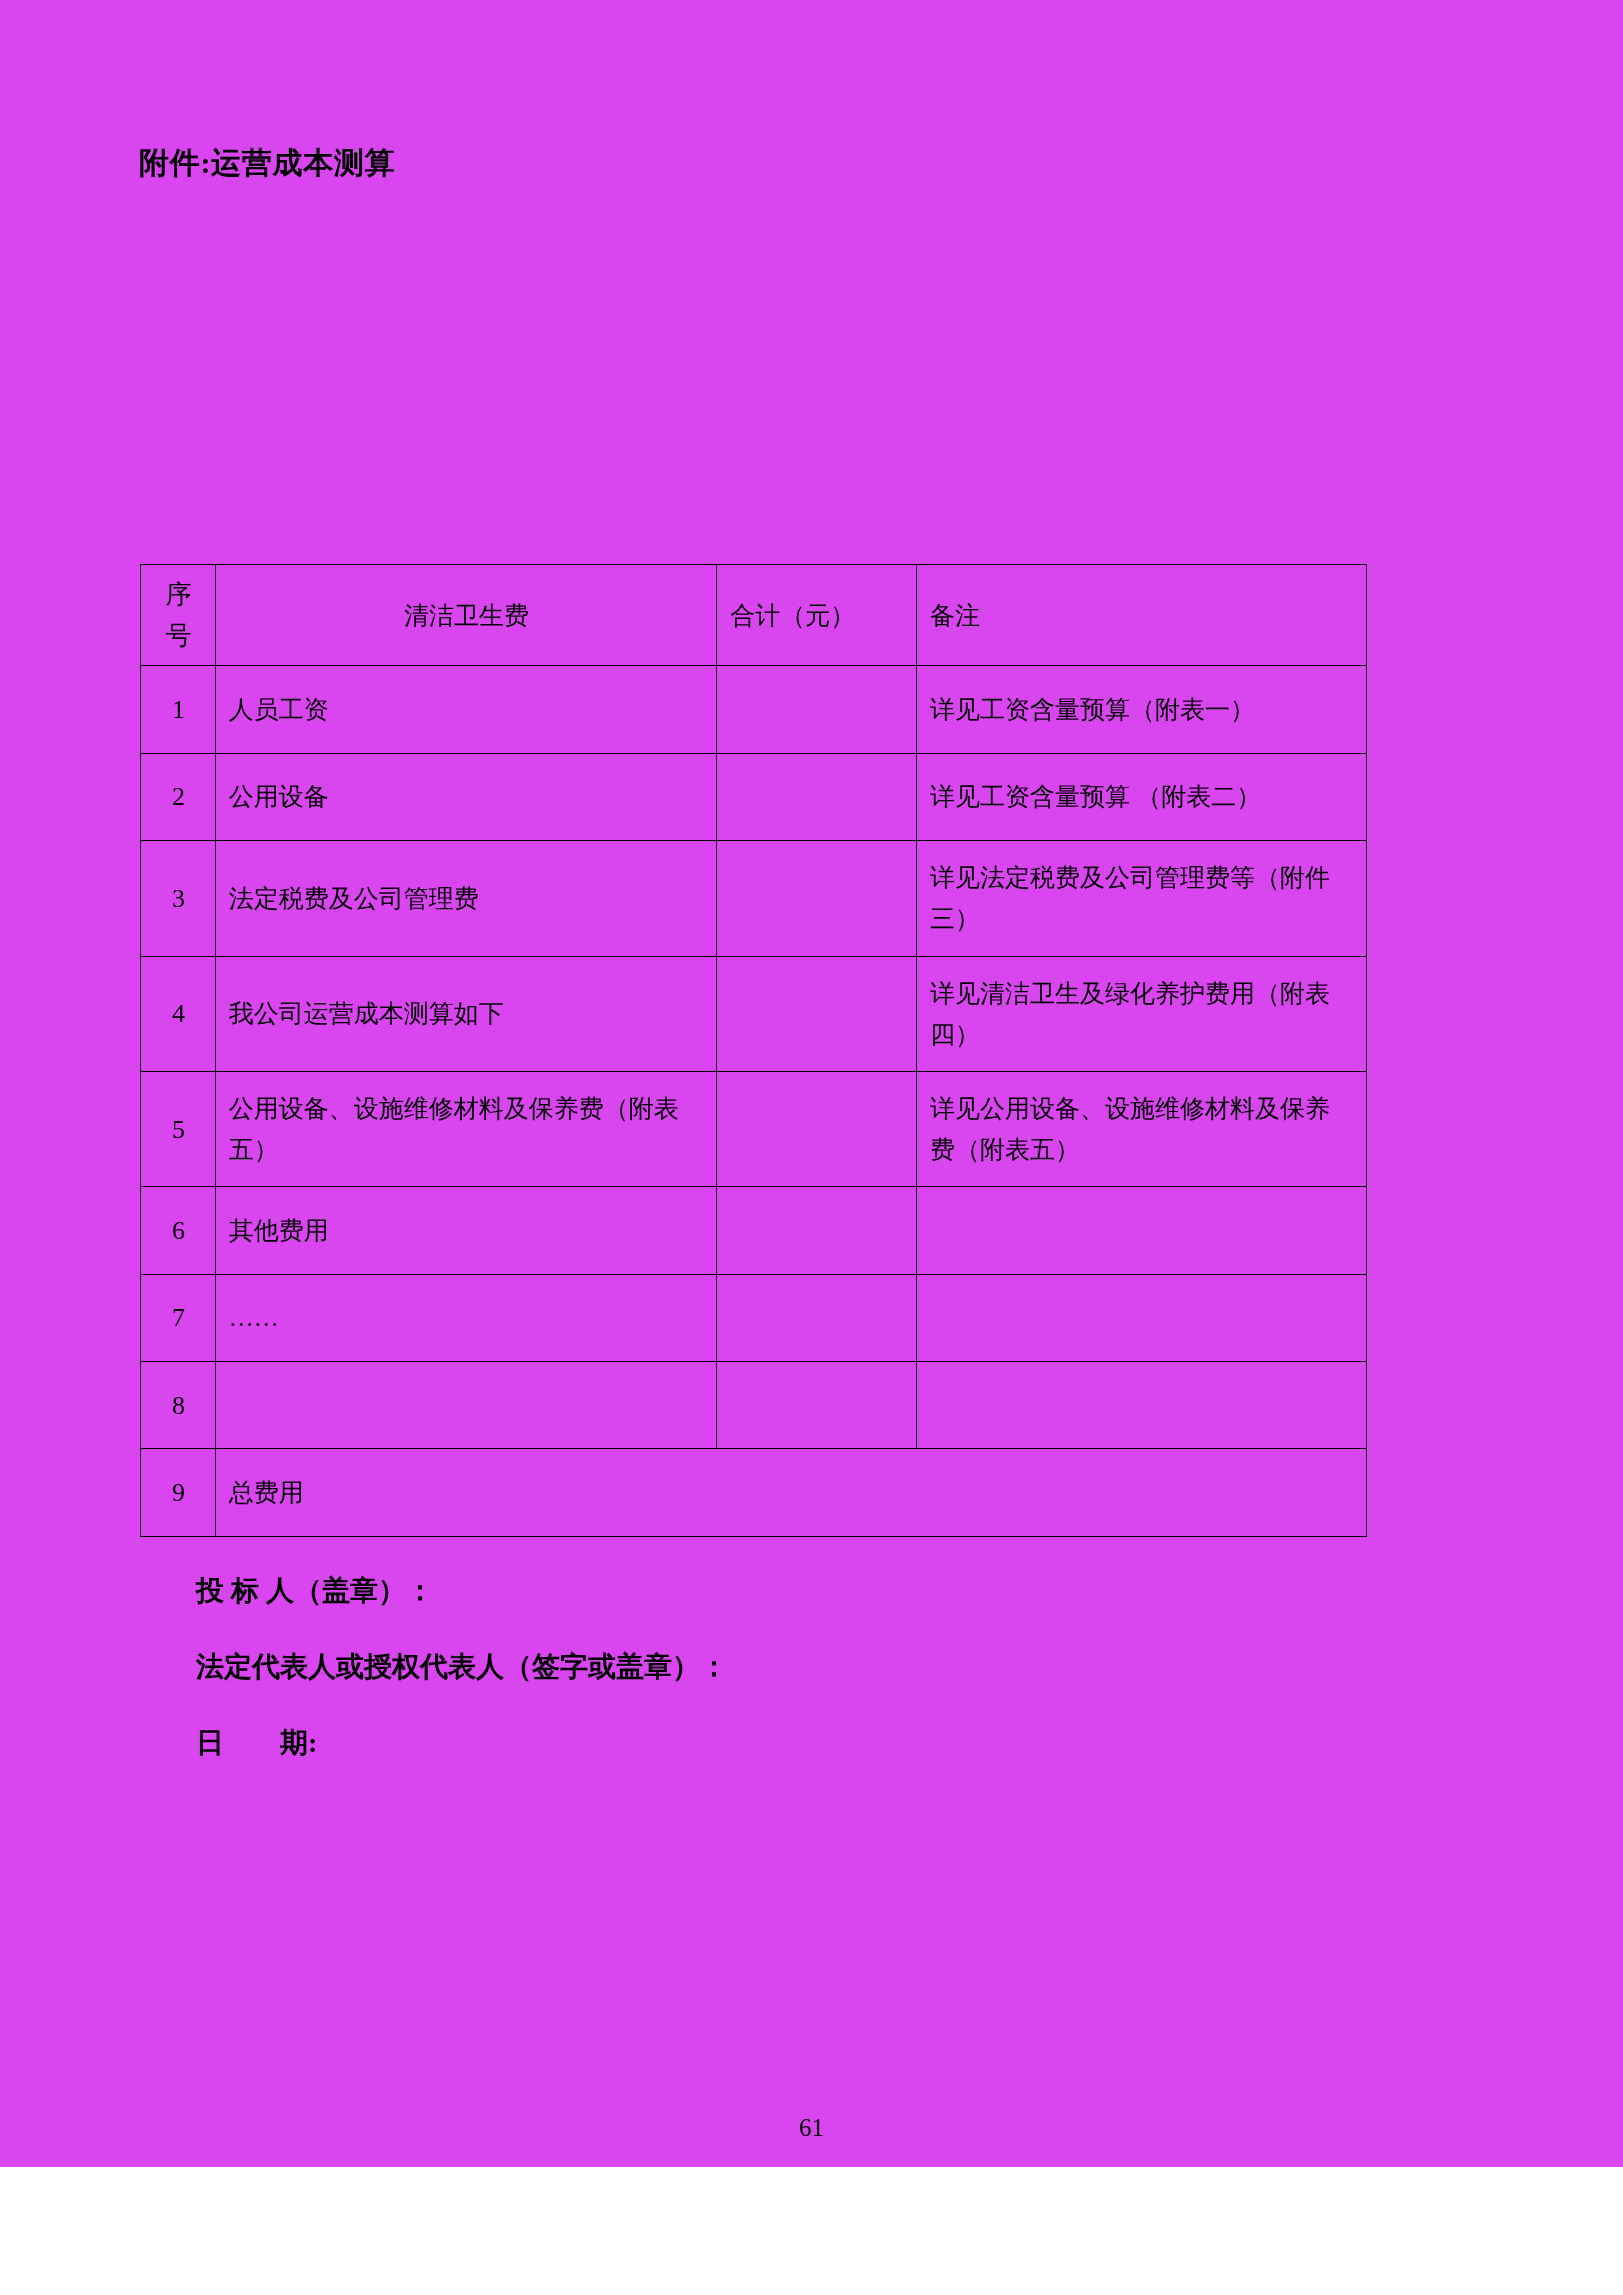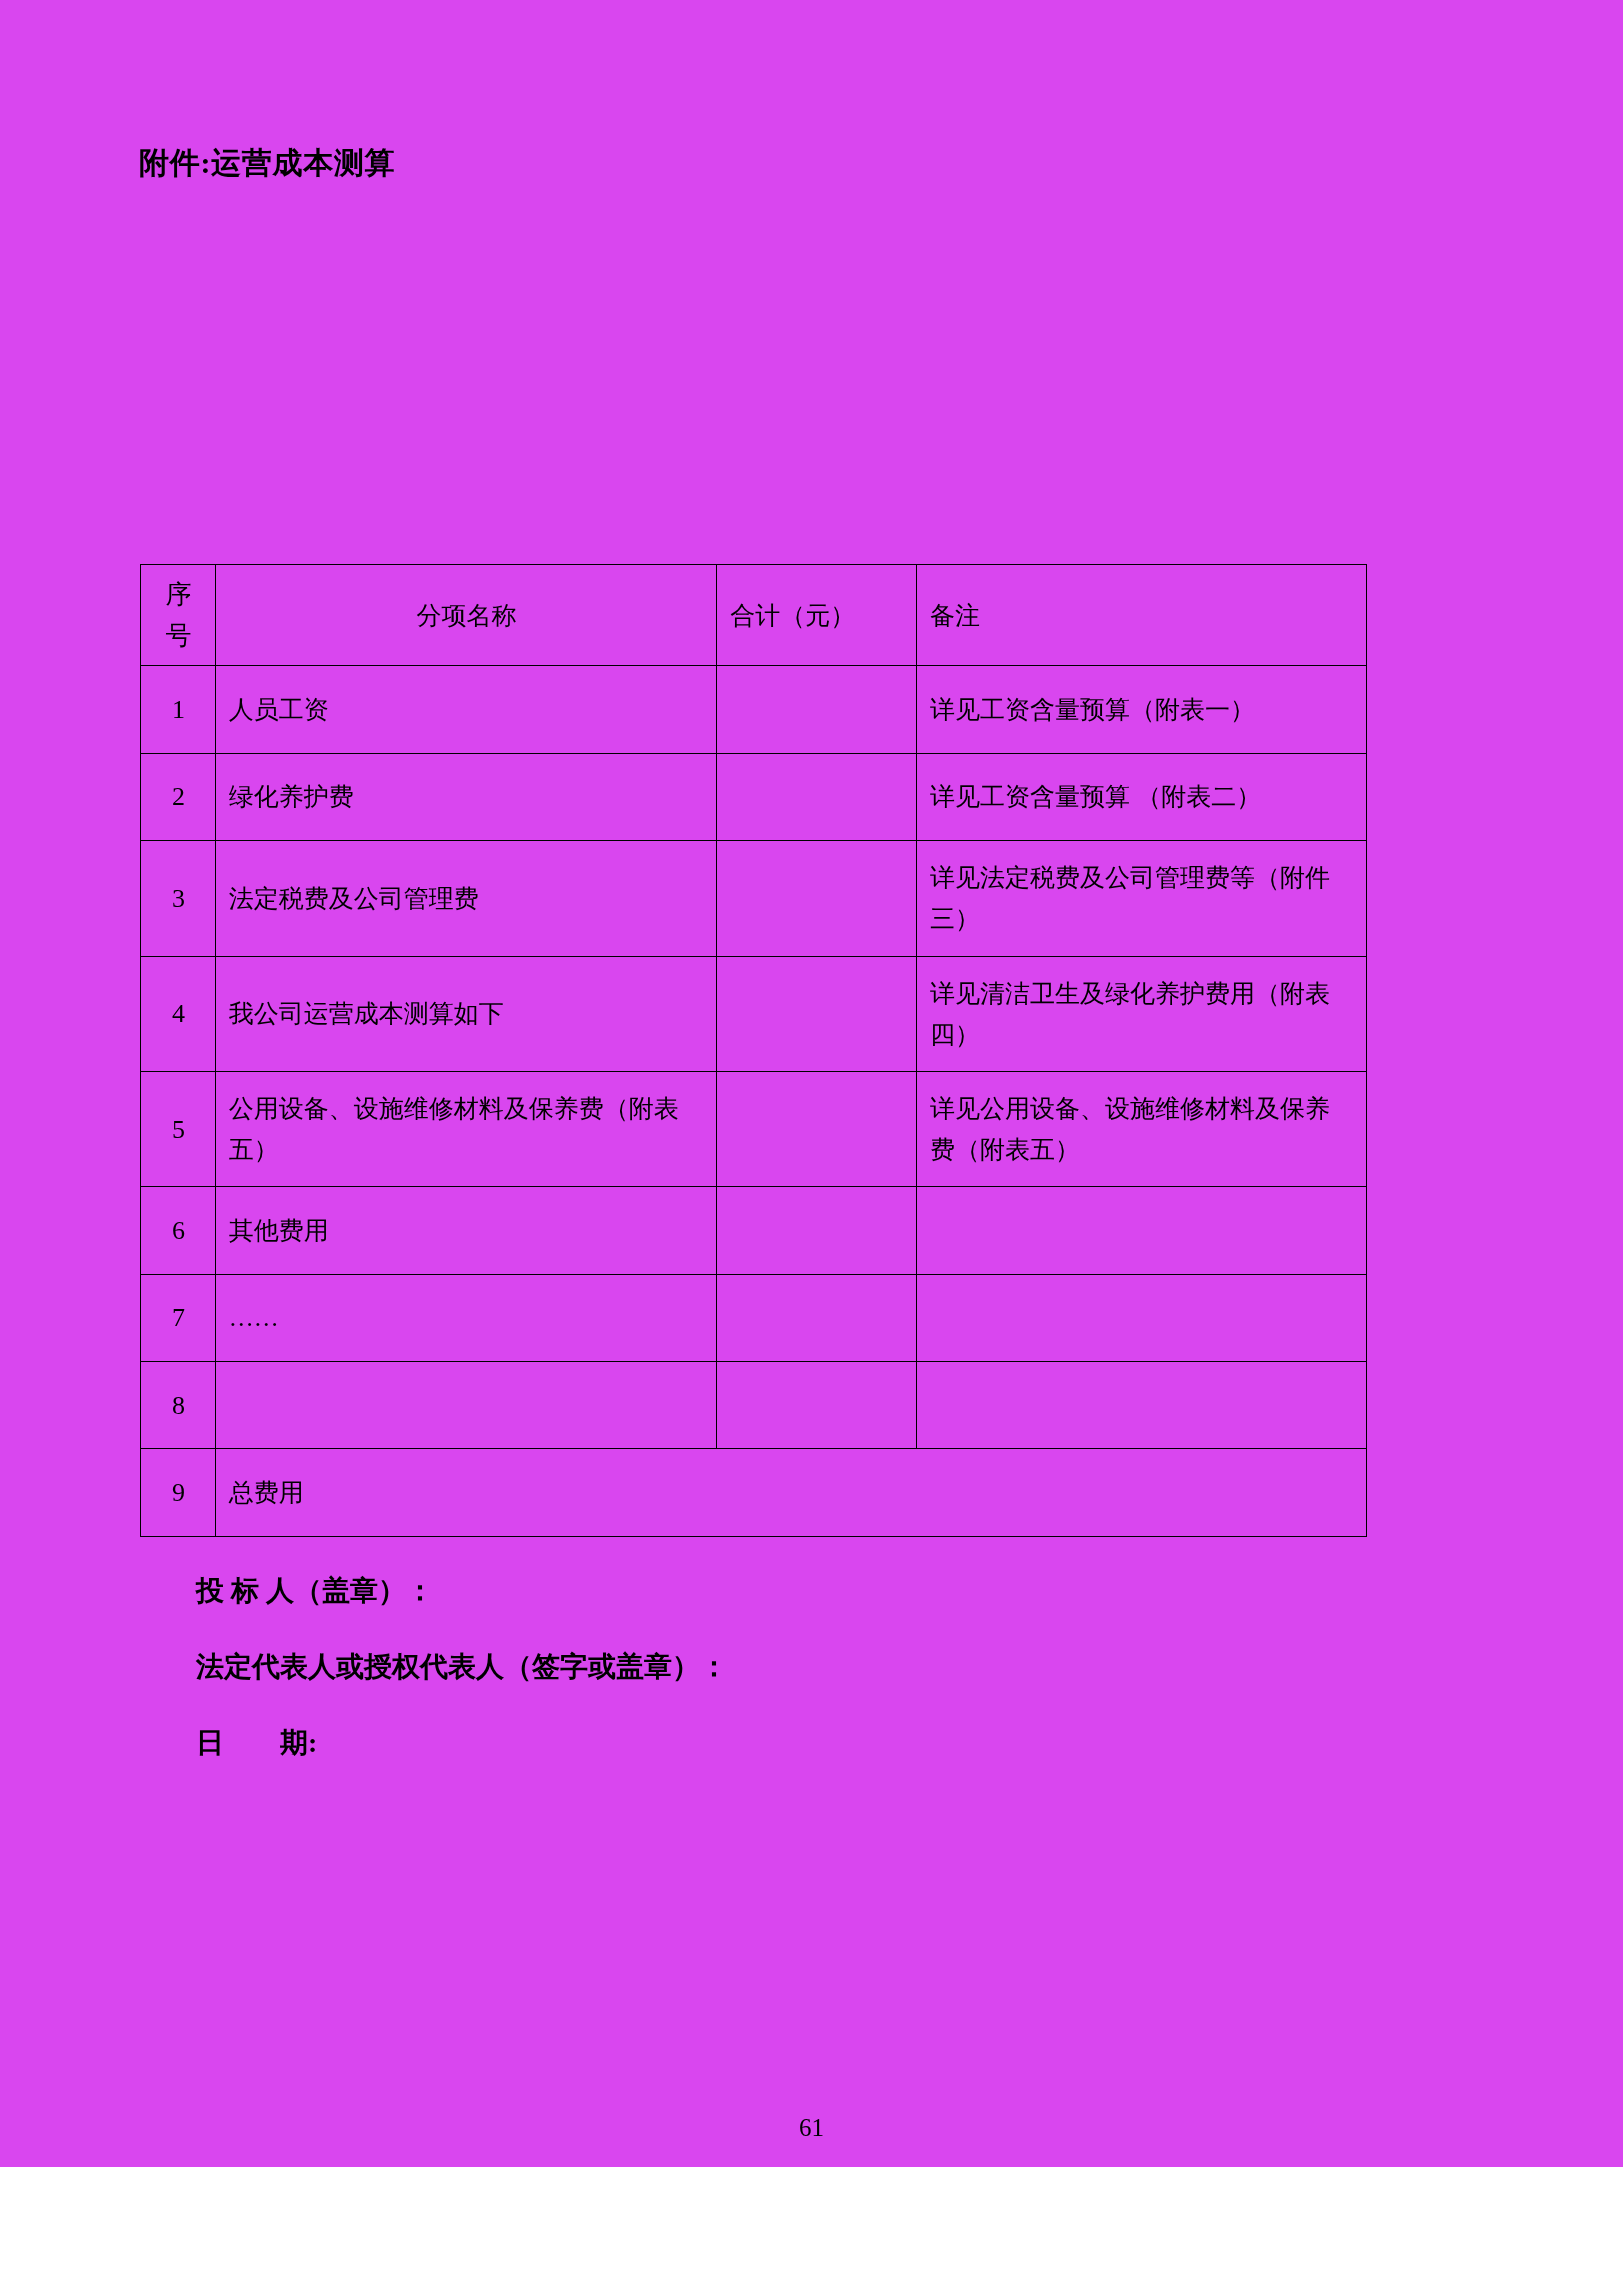--- a/index.html
+++ b/index.html
@@ -140,35 +140,35 @@
     <table class="cost-table">
       <colgroup>
         <col class="c-no">
           <col class="c-name">
           <col class="c-total">
           <col class="c-note">
       </colgroup>
       <tbody>
         <tr>
           <td class="hdr cell-no">序号</td>
-          <td class="hdr cell-name-center">分项名称</td>
+          <td class="hdr cell-name-center">清洁卫生费</td>
           <td class="hdr">合计（元）</td>
           <td class="hdr">备注</td>
         </tr>
 
         <tr class="row-h1">
           <td class="cell-no">1</td>
           <td>人员工资</td>
           <td></td>
           <td>详见工资含量预算（附表一）</td>
         </tr>
 
         <tr class="row-h1">
           <td class="cell-no">2</td>
-          <td>绿化养护费</td>
+          <td>公用设备</td>
           <td></td>
           <td>详见工资含量预算 （附表二）</td>
         </tr>
 
         <tr class="row-h2">
           <td class="cell-no">3</td>
           <td>法定税费及公司管理费</td>
           <td></td>
           <td>详见法定税费及公司管理费等（附件三）</td>
         </tr>

